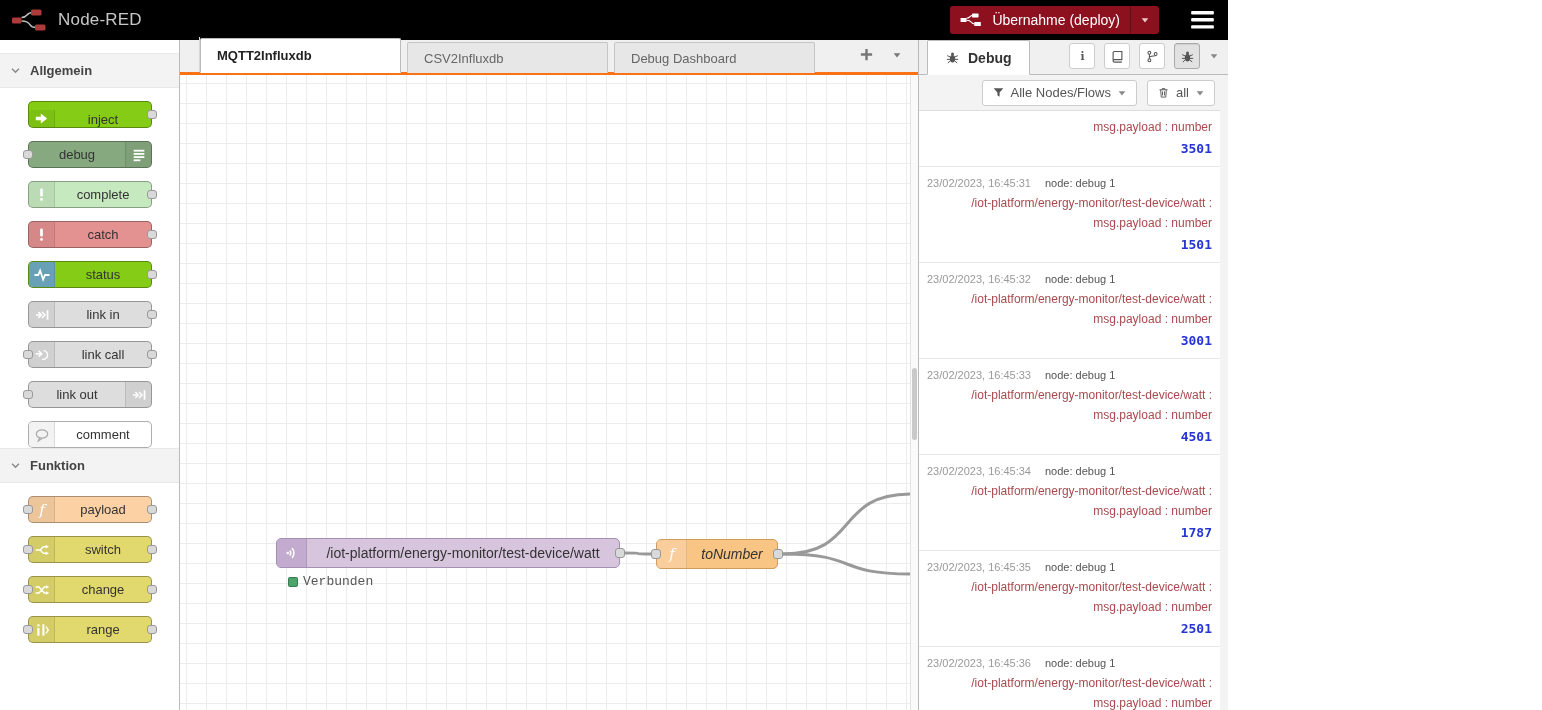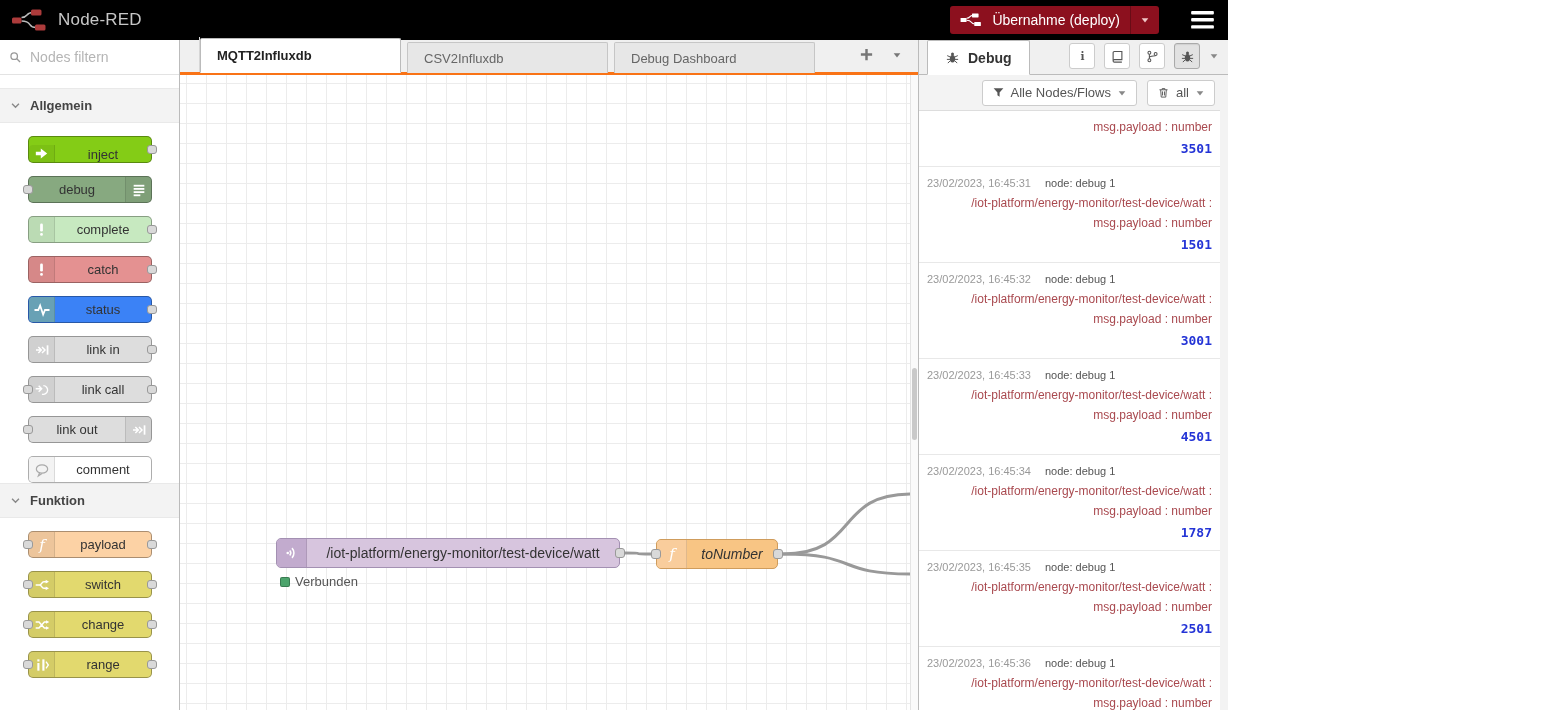--- a/index.html
+++ b/index.html
@@ -149,29 +149,20 @@
           <rect y="0" width="24" height="3.6" rx="1" fill="#fff"></rect>
           <rect y="7.5" width="24" height="3.6" rx="1" fill="#fff"></rect>
           <rect y="15" width="24" height="3.6" rx="1" fill="#fff"></rect>
         </svg>
       </span>
   </div>
 
   <div class="main">
 
     <div class="palette">
-      <div class="search">
-        <span style="display:flex">
-            <svg viewBox="0 0 20 20" width="13" height="13">
-              <circle cx="8" cy="8" r="5" fill="none" stroke="#999" stroke-width="2"></circle>
-              <line x1="12" y1="12" x2="17" y2="17" stroke="#999" stroke-width="2"></line>
-            </svg>
-          </span>
-        <input type="text" placeholder="Nodes filtern" style="">
-      </div>
       <div id="palette-sections">
           <div class="cat">
             <span style="display: flex;">
               <svg viewBox="0 0 16 16" width="11" height="11">
                 <path d="M3 5.5 l5 5 5-5" fill="none" stroke="#888" stroke-width="2"></path>
               </svg>
             </span>
             <span class="cat-label">Allgemein</span>
           </div>
           <div class="pnode" style="background: #84cc16; align-items: flex-end;">
@@ -210,21 +201,21 @@
           <div class="pnode" style="background: rgb(228, 145, 145);">
             <span class="picon left shade">
               <svg viewBox="0 0 24 24" width="15" height="15">
                 <rect x="9.8" y="2.5" width="4.4" height="12.5" rx="2" fill="#fff"></rect>
                 <rect x="9.8" y="17.5" width="4.4" height="4.4" rx="2" fill="#fff"></rect>
               </svg>
             </span>
             <span class="plabel">catch</span>
             <span class="pport out"></span>
           </div>
-          <div class="pnode" style="background: #3b82f6; text-align: right;">
+          <div class="pnode" style="background: #84cc16; text-align: right;">
             <span class="picon left" style="background: rgb(104, 161, 181);">
               <svg viewBox="0 0 24 24" width="18" height="18">
                 <path d="M2 12 h5 l2.5-6 4 12 2.5-6 h6" fill="none" stroke="#fff" stroke-width="2.4"></path>
               </svg>
             </span>
             <span class="plabel">status</span>
             <span class="pport out"></span>
           </div>
           <div class="pnode" style="background: rgb(221, 221, 221);">
             <span class="picon left shade">
@@ -363,21 +354,21 @@
                   <g fill="none" stroke="#fff" stroke-width="2">
                     <path d="M9 8.8 a4.8 4.8 0 0 1 0 6.4"></path>
                     <path d="M12 5.5 a9.5 9.5 0 0 1 0 13"></path>
                   </g>
                   <circle cx="6.3" cy="12" r="1.7" fill="#fff"></circle>
                 </svg>
               </span>
               <span class="clabel">/iot-platform/energy-monitor/test-device/watt</span>
               <span class="cport out"></span>
             </div>
-            <div class="cstatus" style="left: 100px; top: 499px;">
+            <div class="cstatus" style="left: 108px; top: 499px; font-family: Liberation Mono, monospace;">
               <span class="dot" style="background: rgb(76, 164, 108);"></span>
               <span>Verbunden</span>
             </div>
             <div class="cnode" style="left: 476px; top: 464px; width: 122px; background: rgb(248, 197, 132); border-color: rgb(207, 156, 92);">
               <span class="cicon left" style="background: rgb(249, 205, 156);">
                 <svg viewBox="0 0 24 24" width="18" height="18">
                   <text x="12" y="18" font-size="20" font-family="DejaVu Serif, serif" font-style="italic" fill="#fff" text-anchor="middle">f</text>
                 </svg>
               </span>
               <span class="clabel it">toNumber</span>

